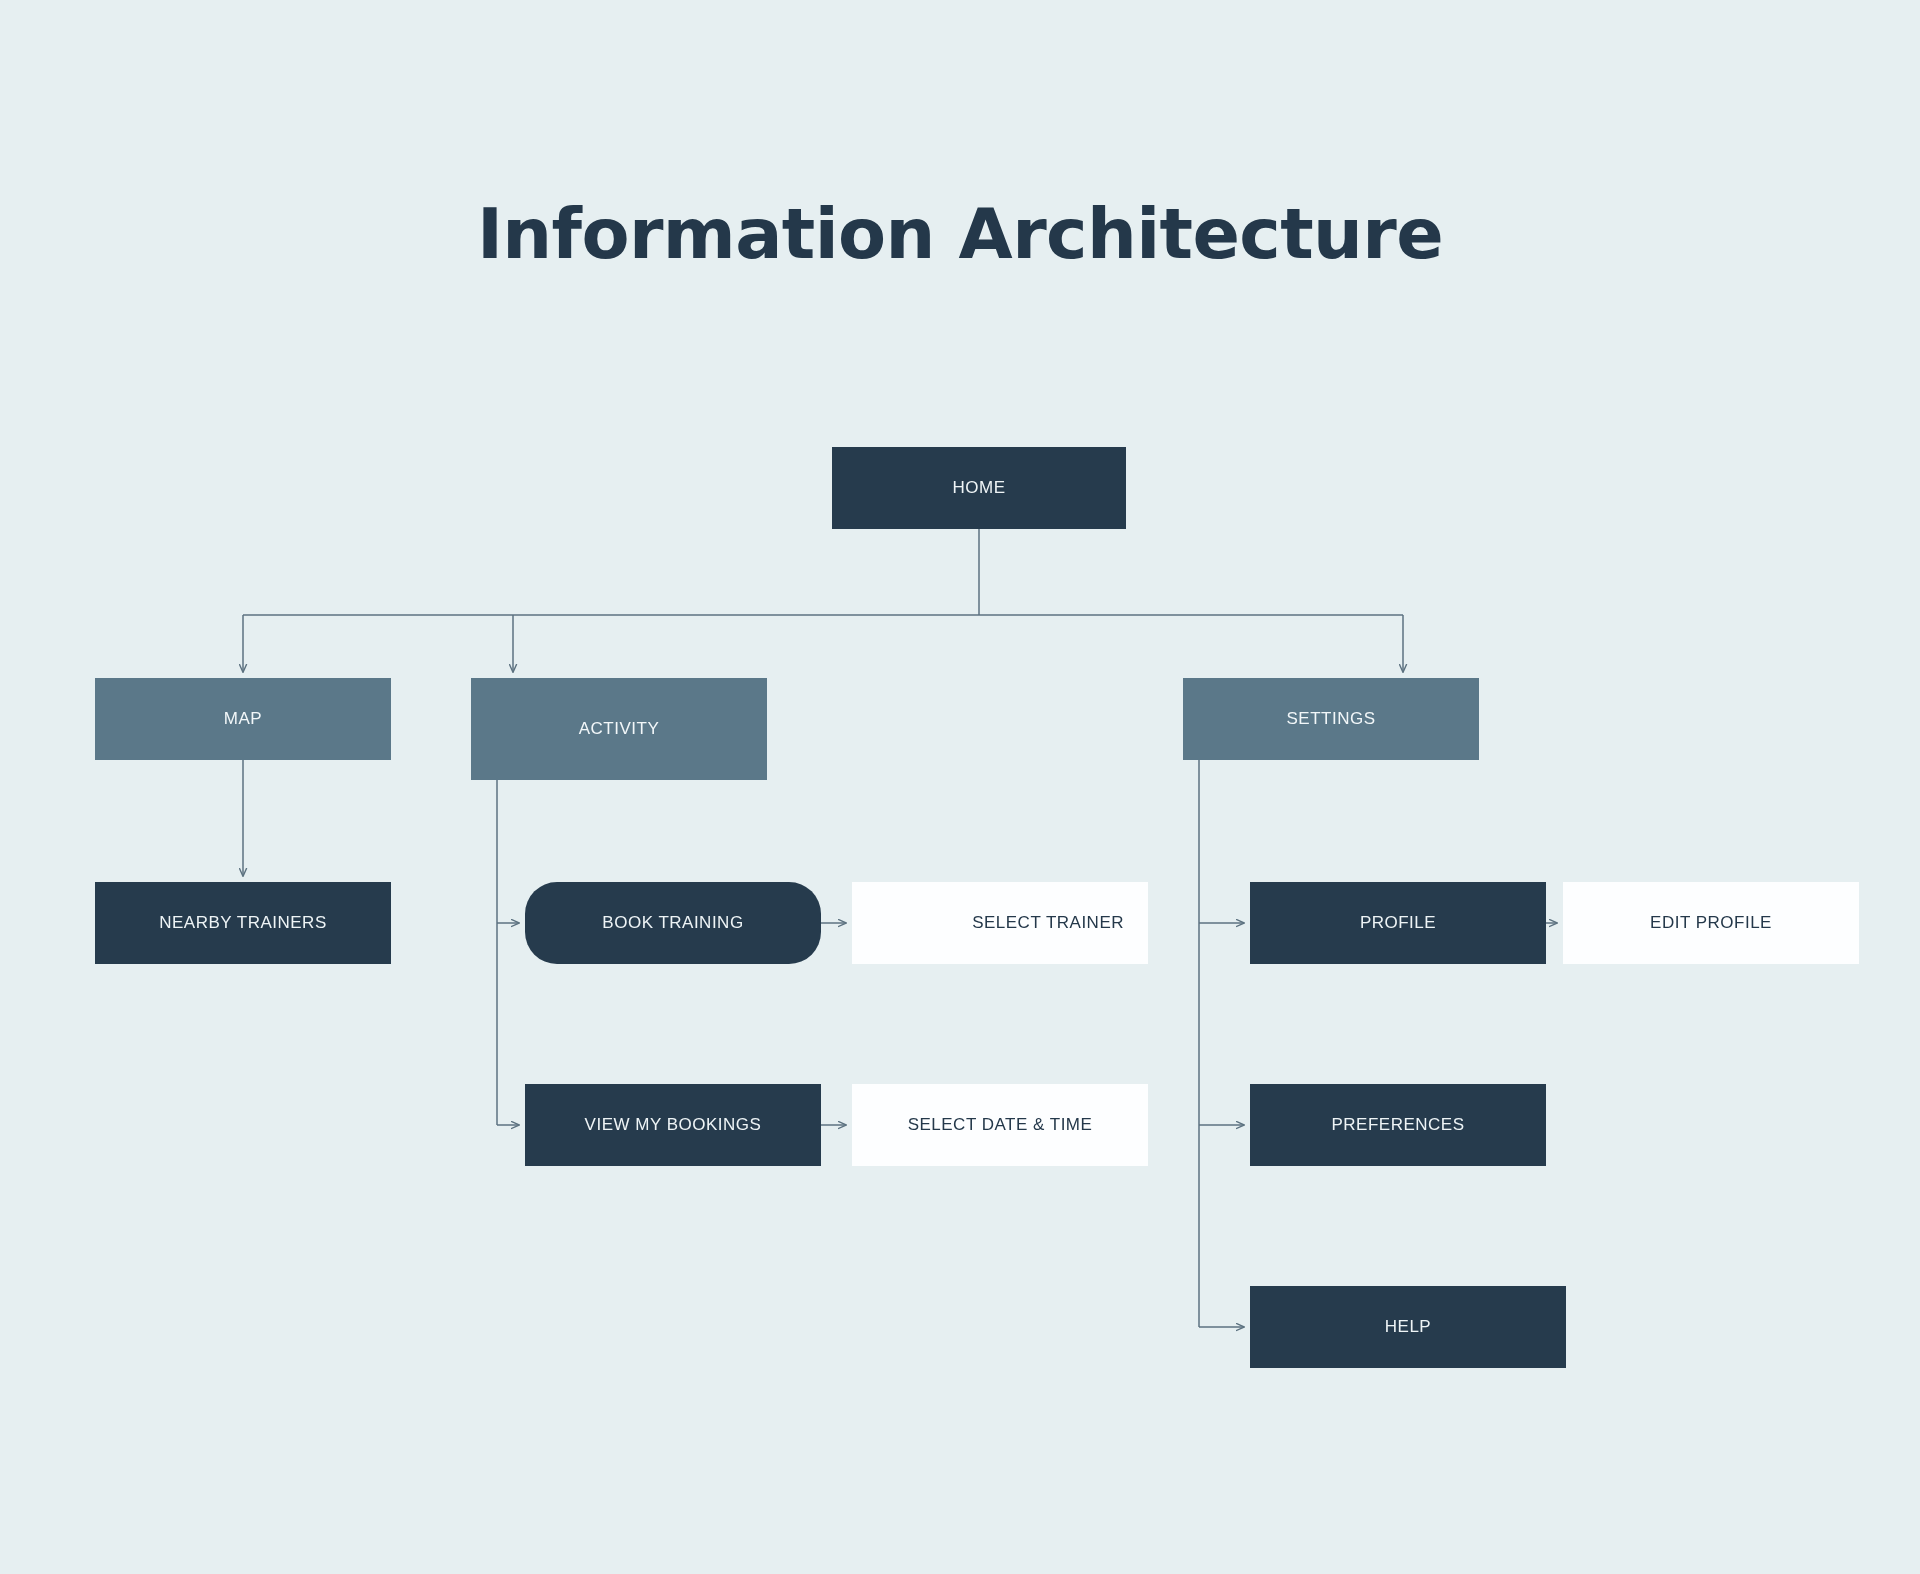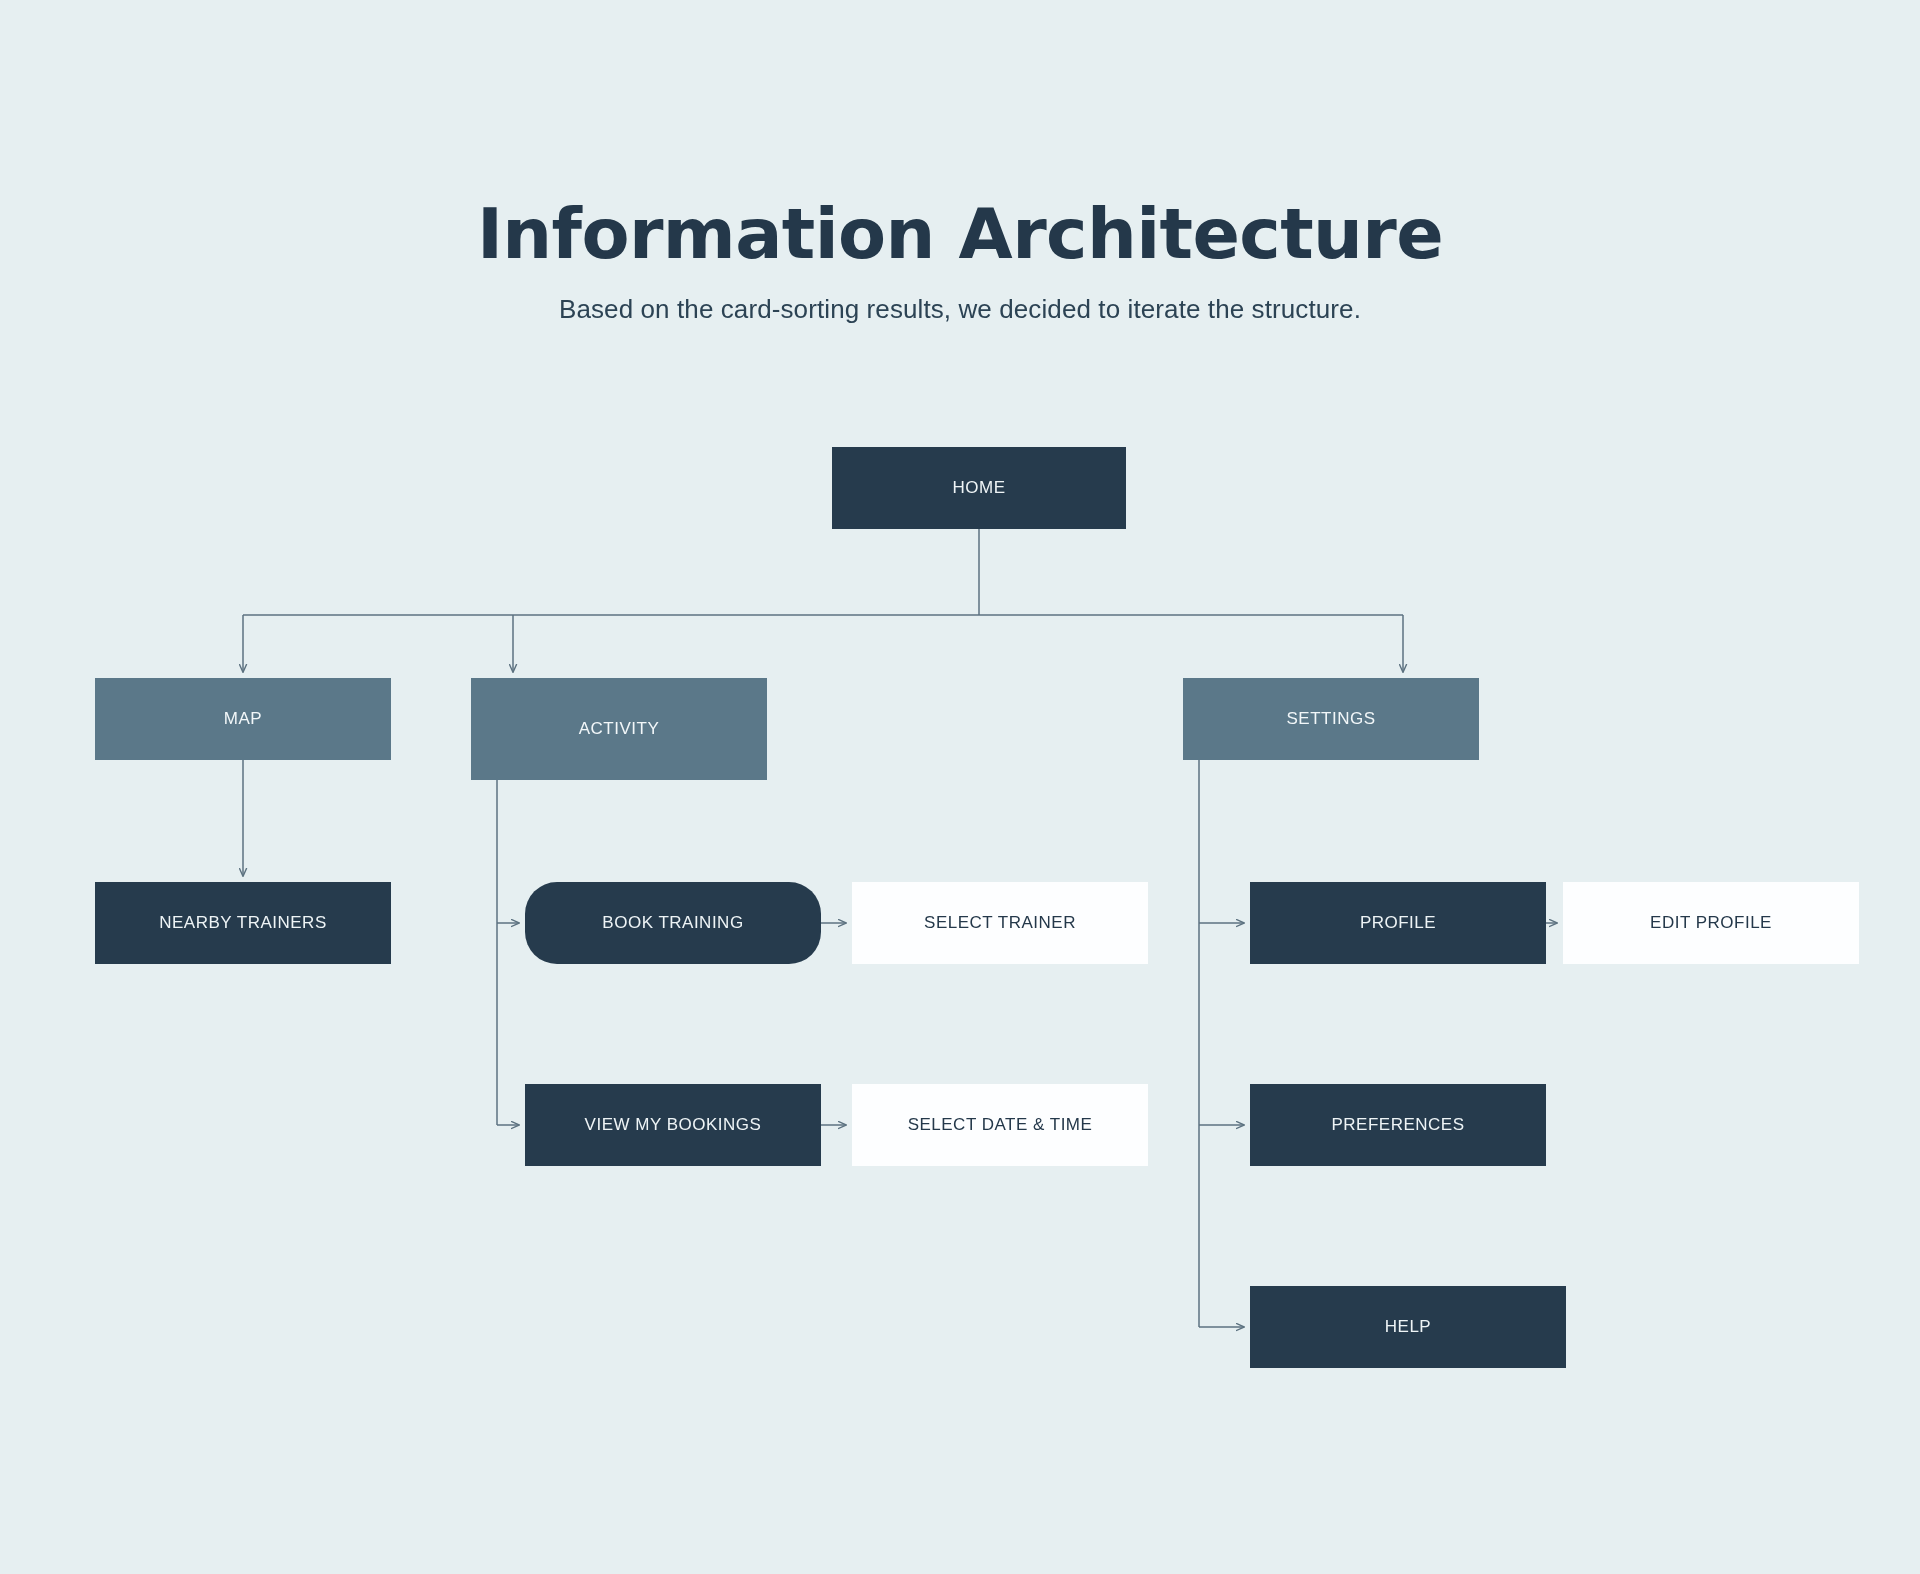--- a/index.html
+++ b/index.html
@@ -90,21 +90,20 @@
     color: #24384a;
   }
 </style>
 </head>
 <body>
 
 <div id="canvas">
 
   <div id="header">
     <div id="page-title">Information Architecture</div>
-    <div id="page-subtitle">Based on the card-sorting results, we decided to iterate the structure.</div>
   </div>
 
   <svg id="connectors" viewBox="0 0 1920 1574" width="1920" height="1574">
     <defs>
       <marker id="arrowhead" markerWidth="9" markerHeight="9" refX="8" refY="4.5" orient="auto" markerUnits="userSpaceOnUse">
         <path d="M0,0.8 L8.4,4.5 L0,8.2" fill="none" stroke="#5d7280" stroke-width="1.4"></path>
       </marker>
     </defs>
 
     <g stroke="#5d7280" stroke-width="1.5" fill="none">
@@ -155,21 +154,21 @@
       </div>
       <div class="node level-section" style="left: 1183px; top: 678px; width: 296px; height: 82px;">
         <span>SETTINGS</span>
       </div>
       <div class="node level-page" style="left: 95px; top: 882px; width: 296px; height: 82px;">
         <span>NEARBY TRAINERS</span>
       </div>
       <div class="node level-page" style="left: 525px; top: 882px; width: 296px; height: 82px; border-radius: 32px;">
         <span>BOOK TRAINING</span>
       </div>
-      <div class="node level-leaf" style="left: 852px; top: 882px; width: 296px; height: 82px;">
+      <div class="node level-leaf" style="left: 852px; top: 882px; width: 296px; height: 82px; justify-content: flex-end;">
         <span>SELECT TRAINER</span>
       </div>
       <div class="node level-page" style="left: 1250px; top: 882px; width: 296px; height: 82px;">
         <span>PROFILE</span>
       </div>
       <div class="node level-leaf" style="left: 1563px; top: 882px; width: 296px; height: 82px;">
         <span>EDIT PROFILE</span>
       </div>
       <div class="node level-page" style="left: 525px; top: 1084px; width: 296px; height: 82px;">
         <span>VIEW MY BOOKINGS</span>

